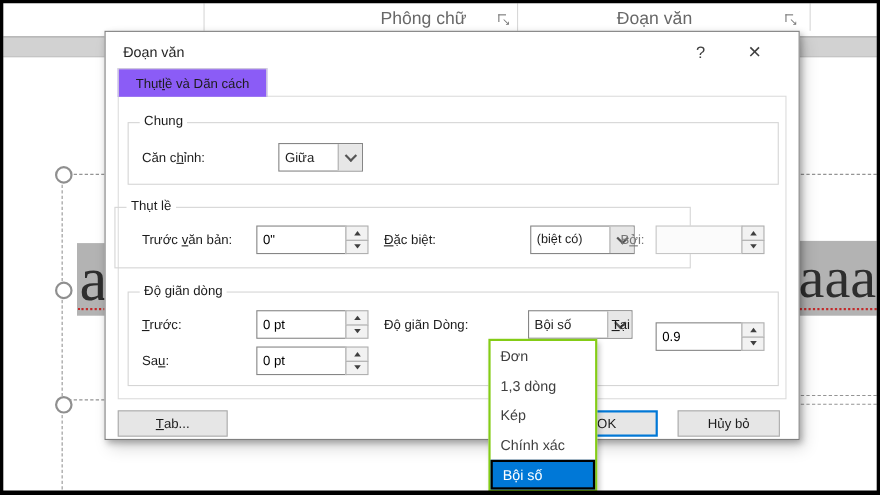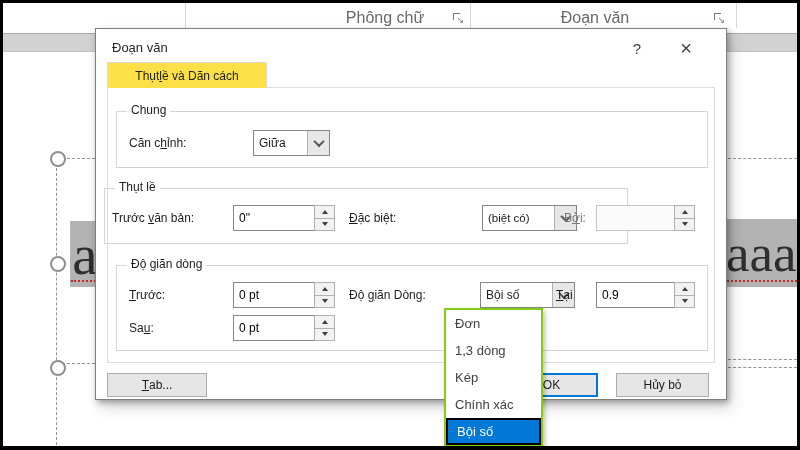--- a/index.html
+++ b/index.html
@@ -32,21 +32,21 @@
   
   #dlg{position:absolute;left:95px;top:28px;width:630px;height:370px;background:#fff;
        border:1px solid #7f7f7f;box-shadow:2px 3px 6px rgba(0,0,0,.30),5px 8px 14px rgba(0,0,0,.15);
        z-index:10;font-size:12px;color:#1c1c1c;}
   .dlg-title{position:absolute;left:16px;top:11px;font-size:13px;color:#262626;}
   .titlebar-btn{position:absolute;top:6px;width:26px;height:26px;display:flex;
                 align-items:center;justify-content:center;color:#404040;cursor:default;}
   #help-btn{left:528px;font-size:15px;}
   #close-btn{left:577px;font-size:20px;font-weight:400;}
 
-  .tab{position:absolute;left:11px;top:33px;width:160px;height:26px;background:#fde047;
+  .tab{position:absolute;left:11px;top:33px;width:136px;height:26px;background:#8b5cf6;
        border:1px solid #d9d9d9;border-bottom:none;box-sizing:border-box;
        display:flex;align-items:center;justify-content:center;z-index:3;}
   .panel{position:absolute;left:11px;top:58px;width:608px;height:276px;
          border:1px solid #dcdcdc;box-sizing:border-box;background:#fff;}
 
   .group{position:absolute;border:1px solid #d5d5d5;box-sizing:border-box;}
   .group-label{position:absolute;top:-9px;left:10px;background:#fff;padding:0 4px;
                font-size:12px;color:#1c1c1c;white-space:nowrap;}
   #grp-general{left:20px;top:82px;width:592px;height:57px;}
   #grp-indent{left:8px;top:159px;width:524px;height:56px;}
@@ -137,21 +137,21 @@
     <div class="combo" style="left:121px;top:101px;width:77px">
       <span class="txt">Giữa</span>
       <span class="chev">
           <i></i>
         </span>
     </div>
 
     <div class="group" id="grp-indent">
       <span class="group-label">Thụt lề</span>
     </div>
-    <div class="lbl" style="left:16px;top:176px">Trước <u>v</u>ăn bản:</div>
+    <div class="lbl" style="left:33px;top:176px">Trước <u>v</u>ăn bản:</div>
     <div class="field" style="left:137px;top:176px">
       <input value="0&quot;" style="">
       <span class="spin">
         <button class="sb">
             <i class="tri-up"></i>
           </button>
         <button class="sb">
             <i class="tri-dn"></i>
           </button>
       </span>
@@ -192,21 +192,21 @@
       </span>
     </div>
     <div class="lbl" style="left:253px;top:253px">Độ <u>g</u>iãn Dòng:</div>
     <div class="combo" style="left:348px;top:253px;width:95px">
       <span class="txt">Bội số</span>
       <span class="chev">
           <i></i>
         </span>
     </div>
     <div class="lbl" style="left:460px;top:253px"><u>T</u>ại</div>
-    <div class="field narrow" style="left:500px;top:253px">
+    <div class="field narrow" style="left:500px;top:264px">
       <input value="0.9" style="">
       <span class="spin">
         <button class="sb">
             <i class="tri-up"></i>
           </button>
         <button class="sb">
             <i class="tri-dn"></i>
           </button>
       </span>
     </div>

